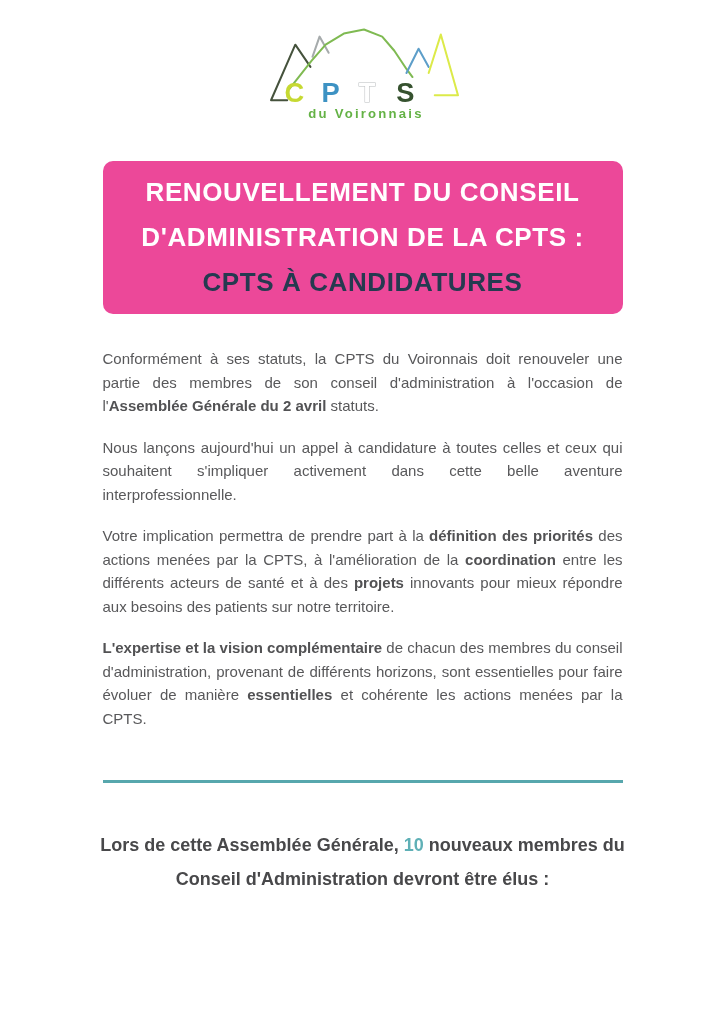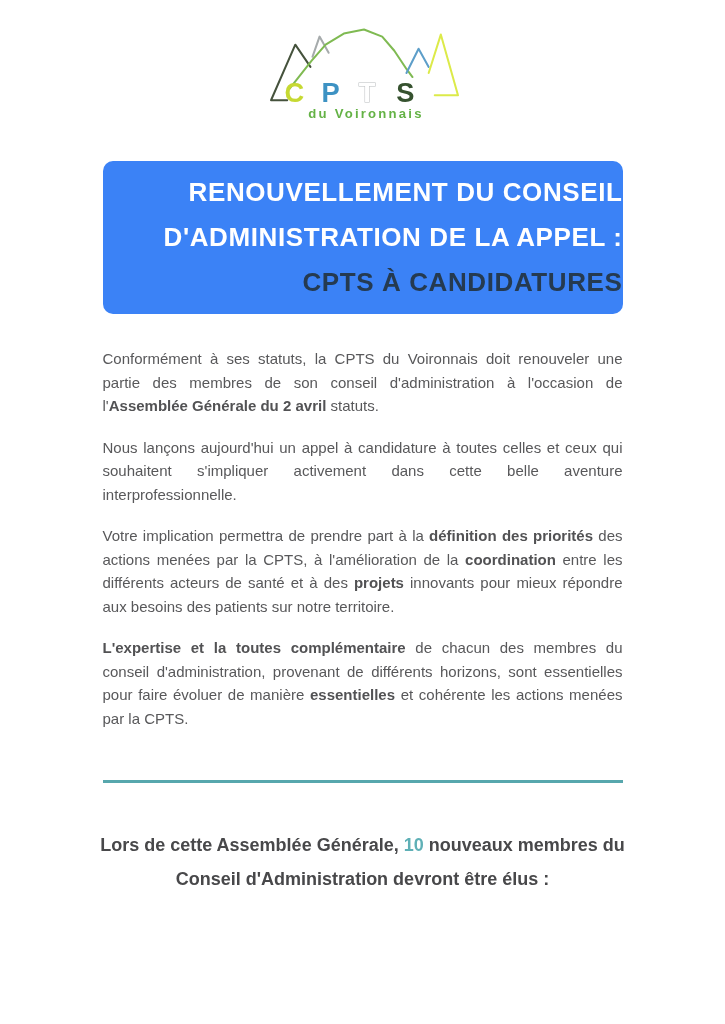--- a/index.html
+++ b/index.html
@@ -28,24 +28,24 @@
   .letter-t { stroke: #b9bdbf; stroke-width: 1; paint-order: stroke; }
   .logo-subtitle {
     font-family: "Liberation Sans", sans-serif;
     font-size: 13px;
     font-weight: bold;
     letter-spacing: 2.2px;
   }
   .banner {
     width: 520px;
     margin: 35px auto 0;
-    background: #3b82f6;
+    background: #ec4899;
     border-radius: 10px;
     padding: 9px 0;
-    text-align: right;
+    text-align: center;
   }
   .banner-line {
     font-size: 26px;
     font-weight: bold;
     line-height: 45px;
     letter-spacing: 0.6px;
   }
   .banner-line.light { color: #ffffff; }
   .banner-line.dark { color: #253a50; }
   .content {
@@ -93,36 +93,36 @@
       <text class="logo-letter" x="27" y="77" text-anchor="middle" fill="#c6d932">C</text>
       <text class="logo-letter" x="63" y="77" text-anchor="middle" fill="#3d92c3">P</text>
       <text class="logo-letter letter-t" x="99" y="77" text-anchor="middle" fill="#ffffff">T</text>
       <text class="logo-letter" x="137" y="77" text-anchor="middle" fill="#36522f">S</text>
       <text class="logo-subtitle" x="98" y="93" text-anchor="middle" fill="#64b245">du Voironnais</text>
     </svg>
   </div>
 
   <section class="banner">
     <div class="banner-line light">RENOUVELLEMENT DU CONSEIL</div>
-    <div class="banner-line light">D'ADMINISTRATION DE LA APPEL :</div>
+    <div class="banner-line light">D'ADMINISTRATION DE LA CPTS :</div>
     <div class="banner-line dark">CPTS À CANDIDATURES</div>
   </section>
 
   <main class="content">
     <p>
       <span>Conformément à ses statuts, la CPTS du Voironnais doit renouveler une partie des membres de son conseil d'administration à l'occasion de l'</span><strong>Assemblée Générale du 2 avril</strong><span> statuts.</span>
     </p>
     <p>
       <span>Nous lançons aujourd'hui un appel à candidature à toutes celles et ceux qui souhaitent s'impliquer activement dans cette belle aventure interprofessionnelle.</span>
     </p>
     <p>
       <span>Votre implication permettra de prendre part à la </span><strong>définition des priorités</strong><span> des actions menées par la CPTS, à l'amélioration de la </span><strong>coordination</strong><span> entre les différents acteurs de santé et à des </span><strong>projets</strong><span> innovants pour mieux répondre aux besoins des patients sur notre territoire.</span>
     </p>
     <p>
-      <strong>L'expertise et la toutes complémentaire</strong><span> de chacun des membres du conseil d'administration, provenant de différents horizons, sont essentielles pour faire évoluer de manière </span><strong>essentielles</strong><span> et cohérente les actions menées par la CPTS.</span>
+      <strong>L'expertise et la vision complémentaire</strong><span> de chacun des membres du conseil d'administration, provenant de différents horizons, sont essentielles pour faire évoluer de manière </span><strong>essentielles</strong><span> et cohérente les actions menées par la CPTS.</span>
     </p>
   </main>
 
   <hr class="divider">
 
   <h2 class="footer-heading">
     <span>Lors de cette Assemblée Générale, </span><span class="teal">10</span><span> nouveaux membres du Conseil d'Administration devront être élus :</span>
   </h2>
 
 </div>

